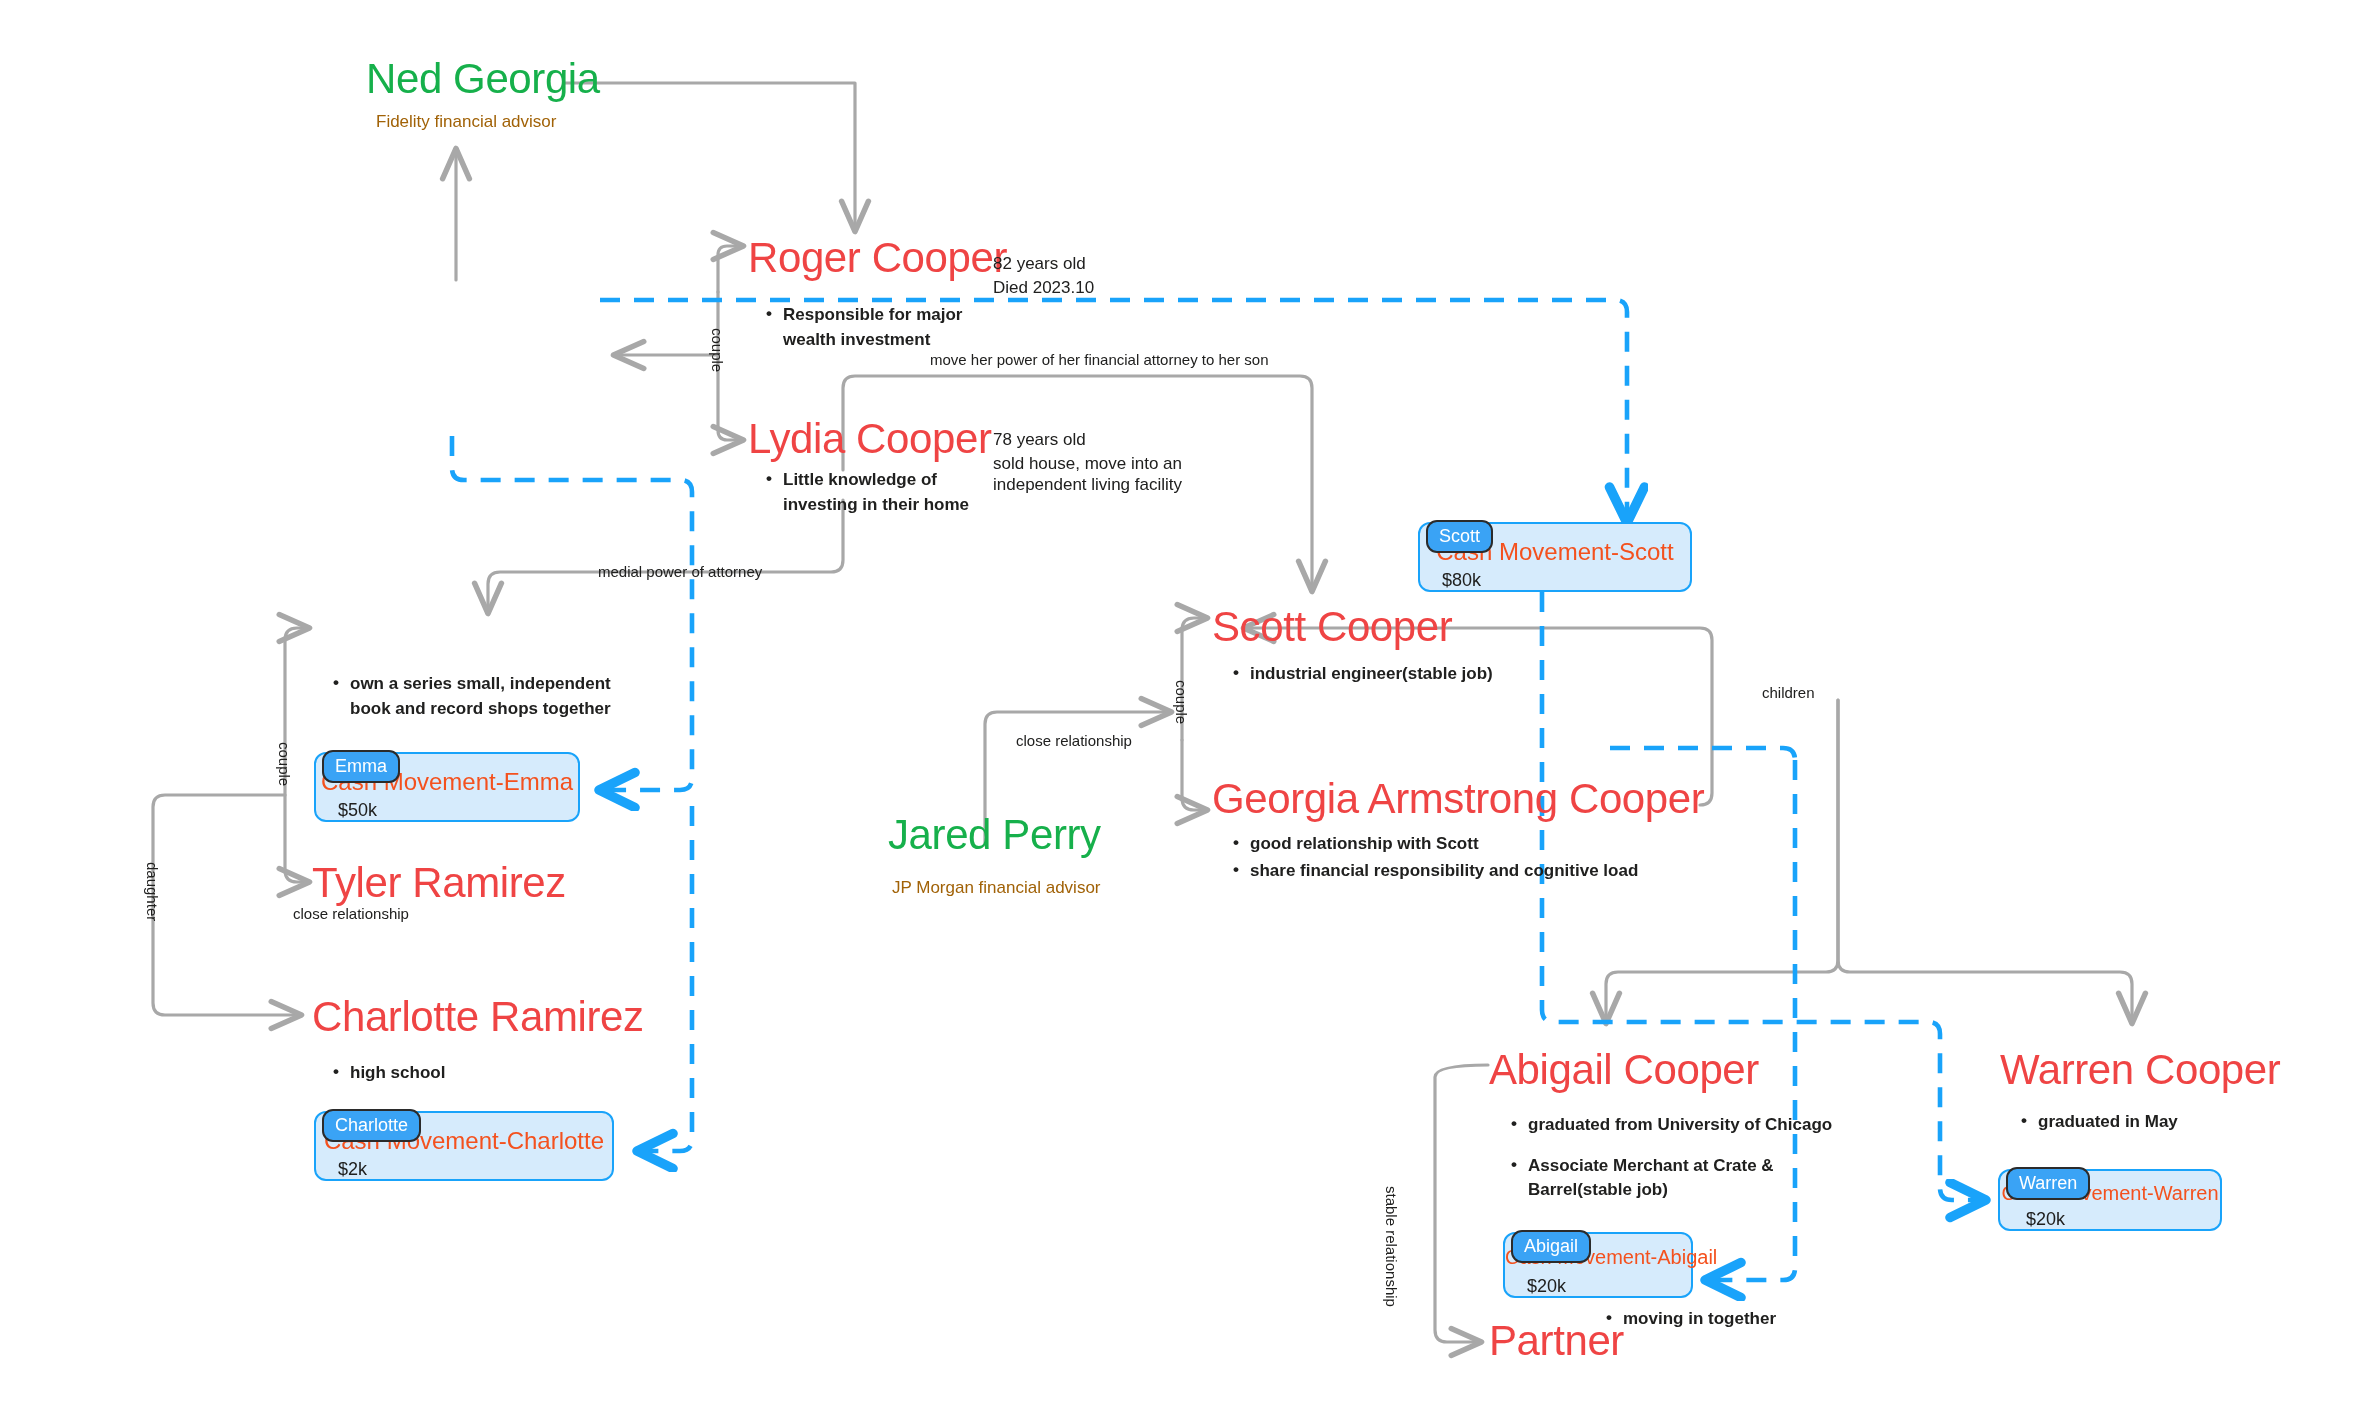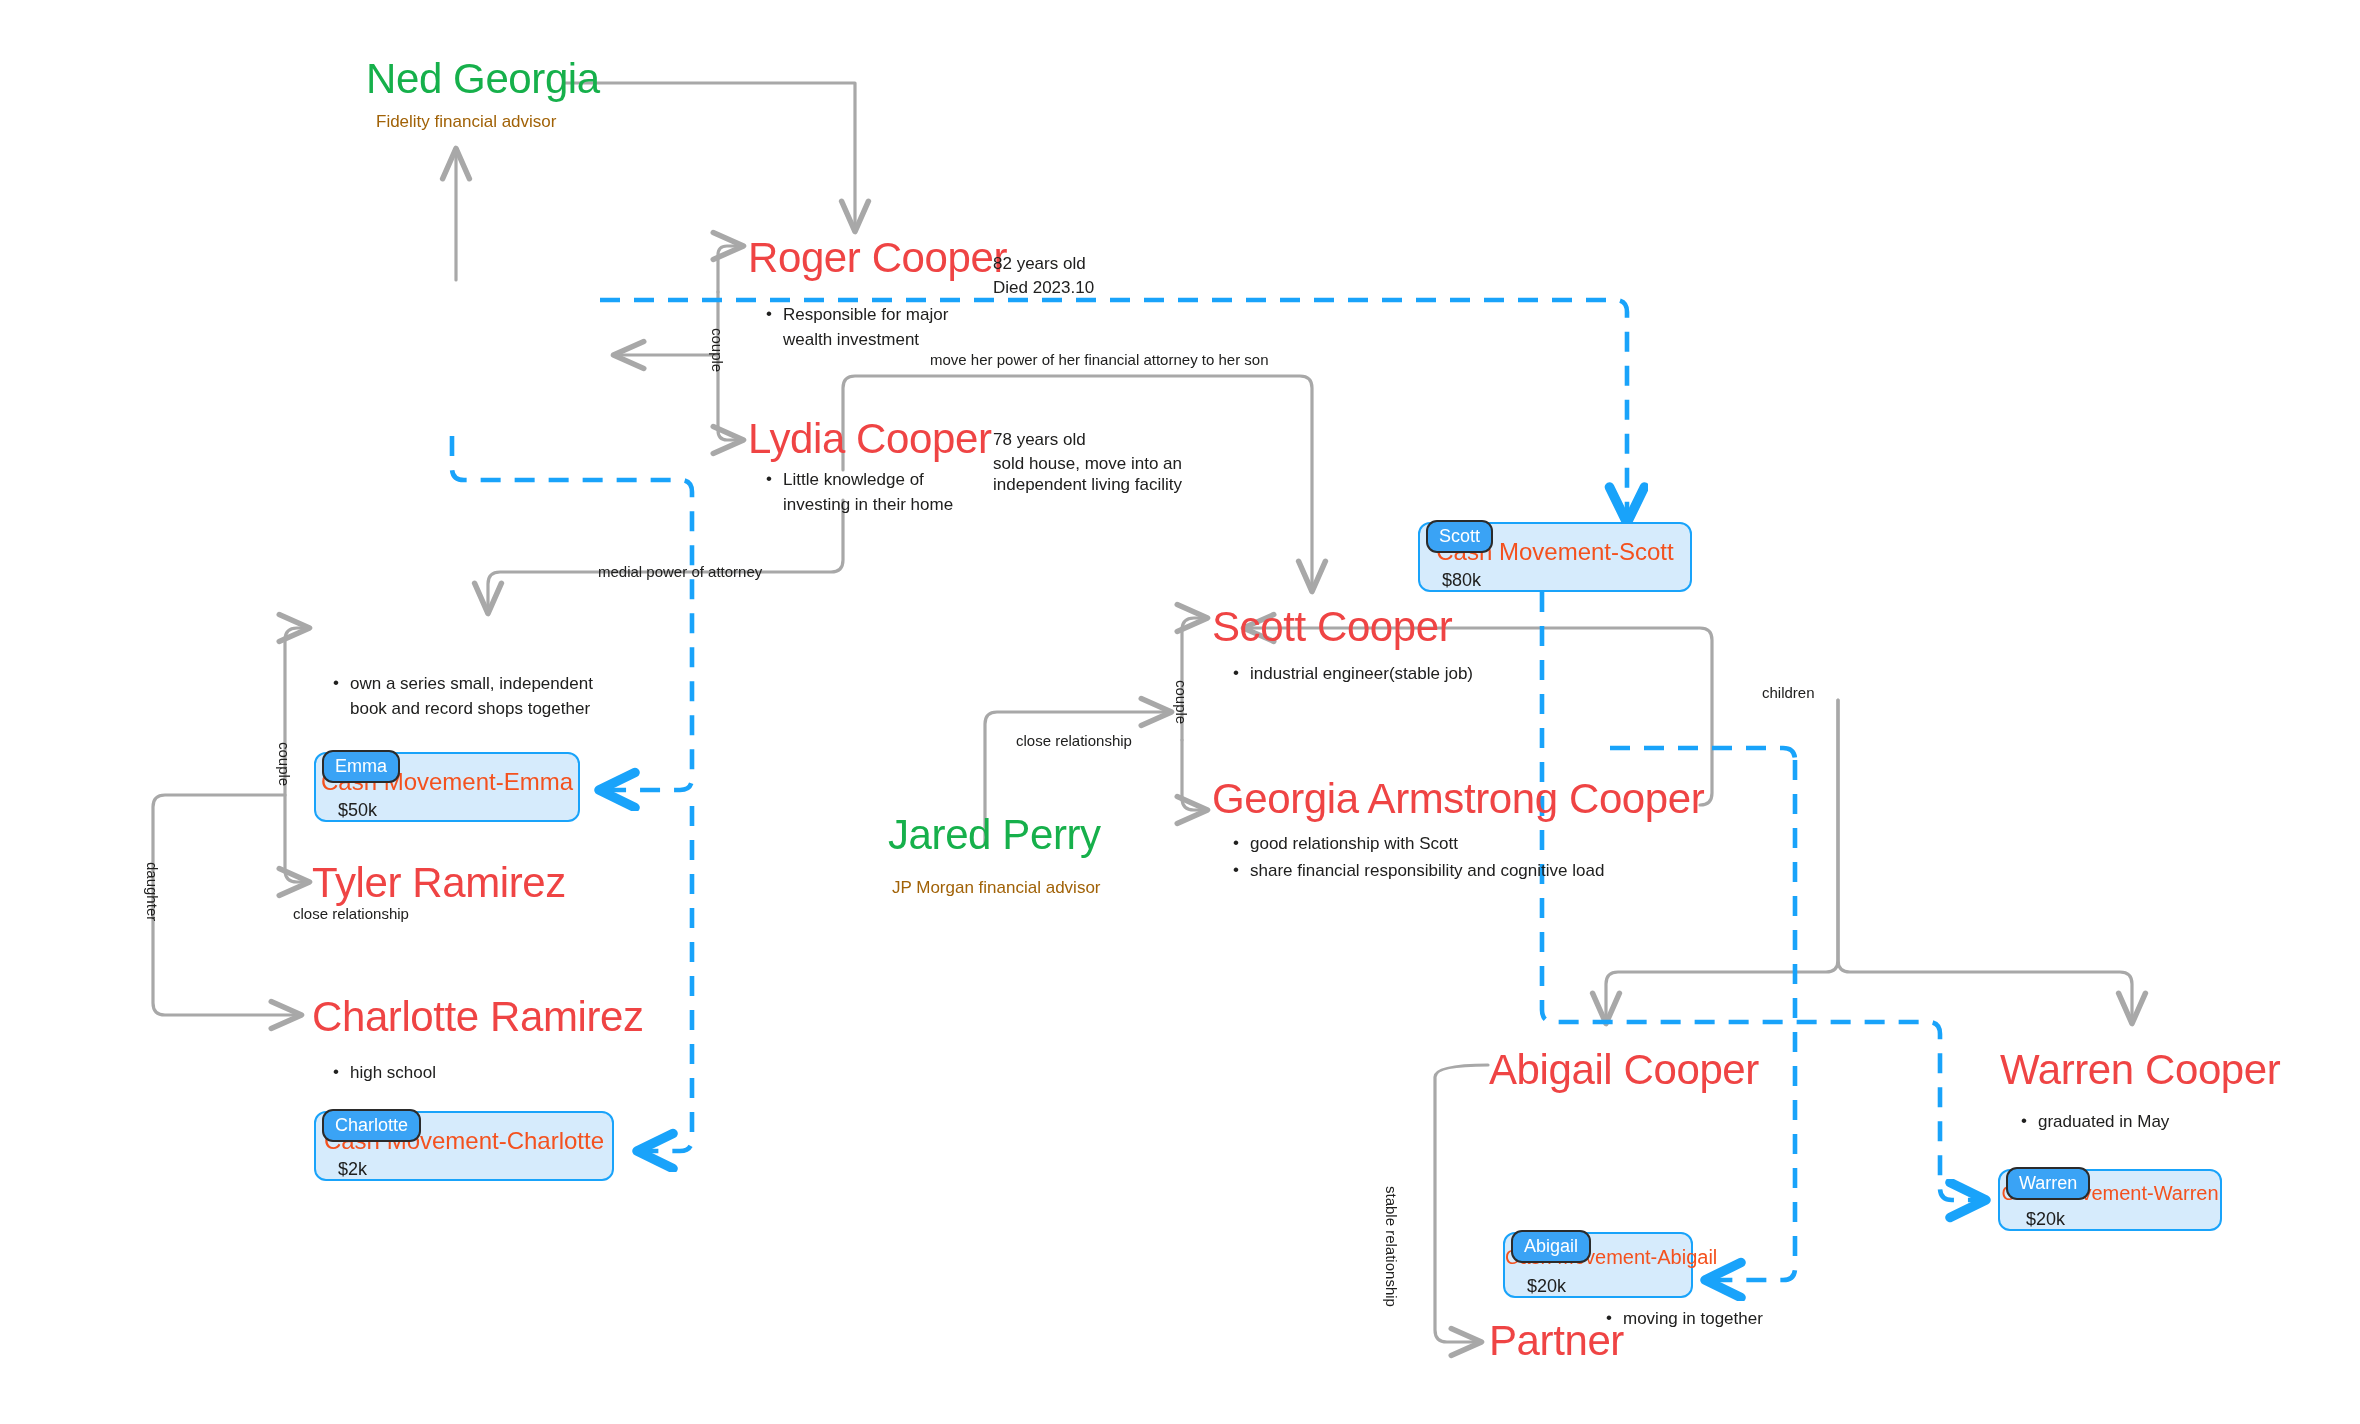--- a/index.html
+++ b/index.html
@@ -14,21 +14,21 @@
   .node{position:absolute;}
   .name{
     font-size:42px;color:#ef4444;white-space:nowrap;line-height:1;
     font-weight:400;letter-spacing:-0.4px;
   }
   .name.green{color:#16b04b;}
   .meta{
     position:absolute;font-size:17px;color:#20201f;line-height:1.42;white-space:nowrap;
   }
   .bullets{position:absolute;font-size:17px;color:#20201f;line-height:1.45;}
-  .bullets ul{margin:0;padding-left:20px;list-style:none;}
+  .bullets ul{margin:0;padding-left:20px;list-style:none;font-weight:bold;}
   .bullets li{position:relative;margin:0 0 2px 0;white-space:pre-line;}
   .bullets li::before{
     content:"\2022";position:absolute;left:-17px;top:-1px;font-size:17px;color:#20201f;
   }
   .bullets li + li{margin-top:16px;}
   .bullets.tight li + li{margin-top:2px;}
 
   .subtitle{position:absolute;font-size:17px;color:#a16207;white-space:nowrap;}
 
   
@@ -221,20 +221,27 @@
       <li>good relationship with Scott</li>
       <li>share financial responsibility and cognitive load</li>
     </ul>
   </div>
 
   <div class="elabel" style="left:1762px;top:685px;">children</div>
 
   <div class="node" style="left:1489px;top:1049px;">
     <div class="name">Abigail Cooper</div>
   </div>
+  <div class="bullets" style="left:1508px;top:1113px;width:470px;">
+    <ul>
+      <li>graduated from University of Chicago</li>
+      <li>Associate Merchant at Crate &amp;
+Barrel(stable job)</li>
+    </ul>
+  </div>
 
   <div class="card" style="left:1503px;top:1232px;width:190px;height:66px;">
     <div class="badge">Abigail</div>
     <div class="ctitle" style="top:12px;font-size:20px;">Cash Movement-Abigail</div>
     <div class="cvalue" style="top:42px;left:22px;text-align:left;">$20k</div>
   </div>
 
   <div class="bullets tight" style="left:1603px;top:1307px;width:320px;">
     <ul>
         <li>moving in together</li>

